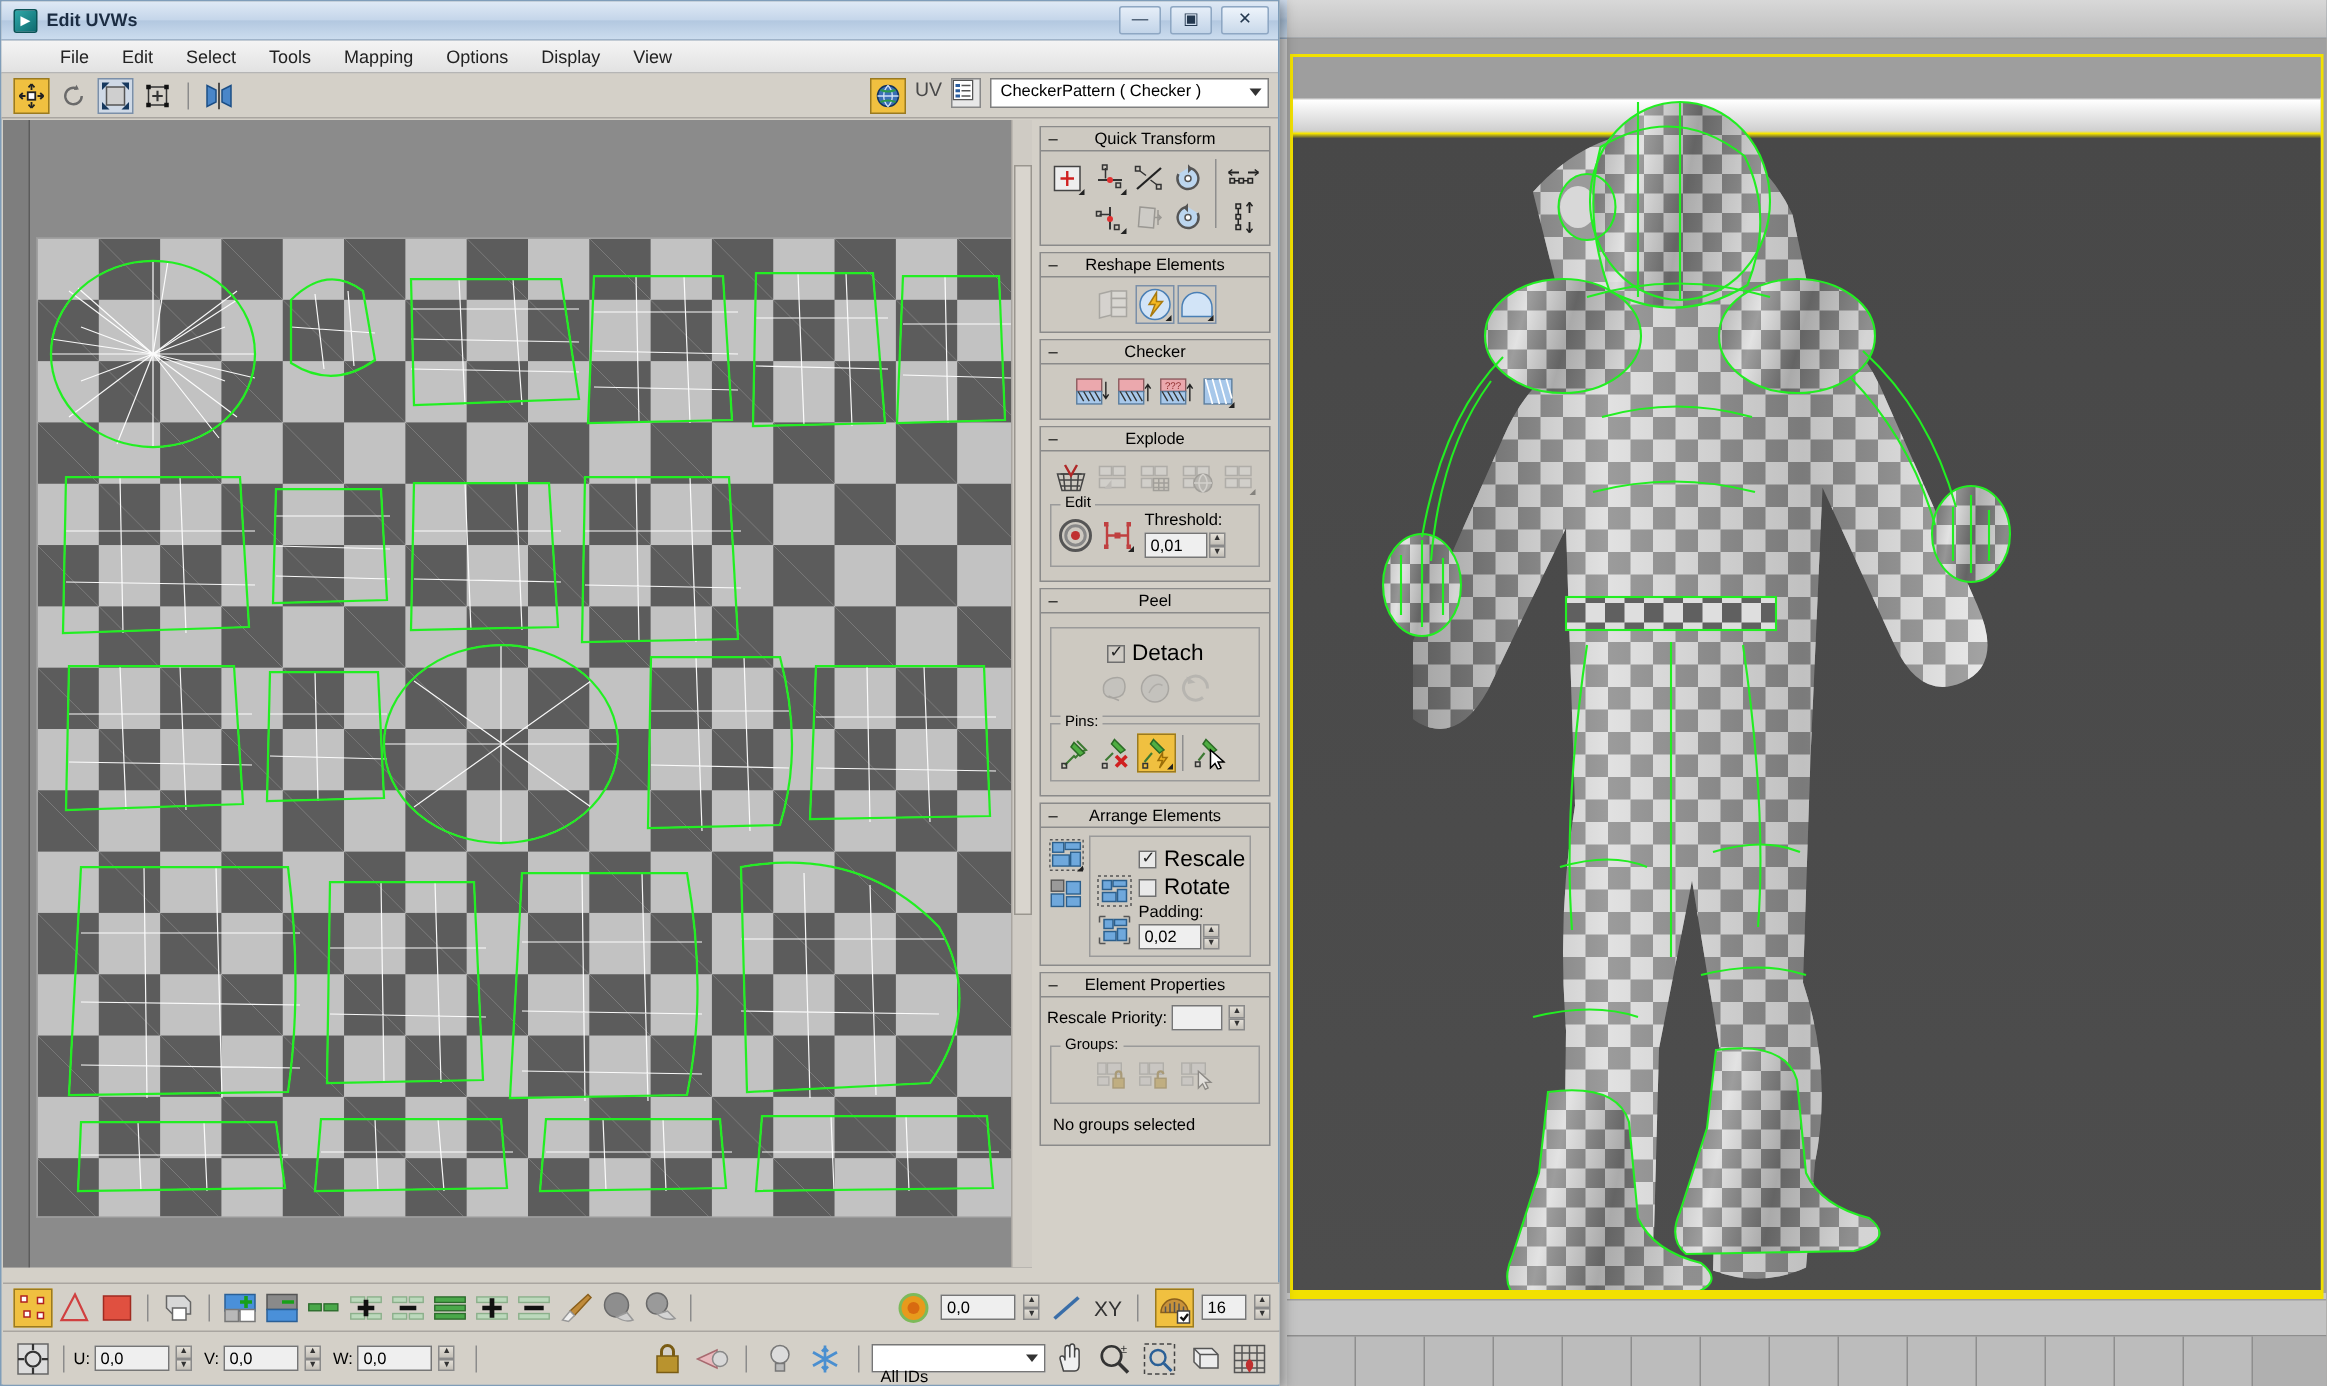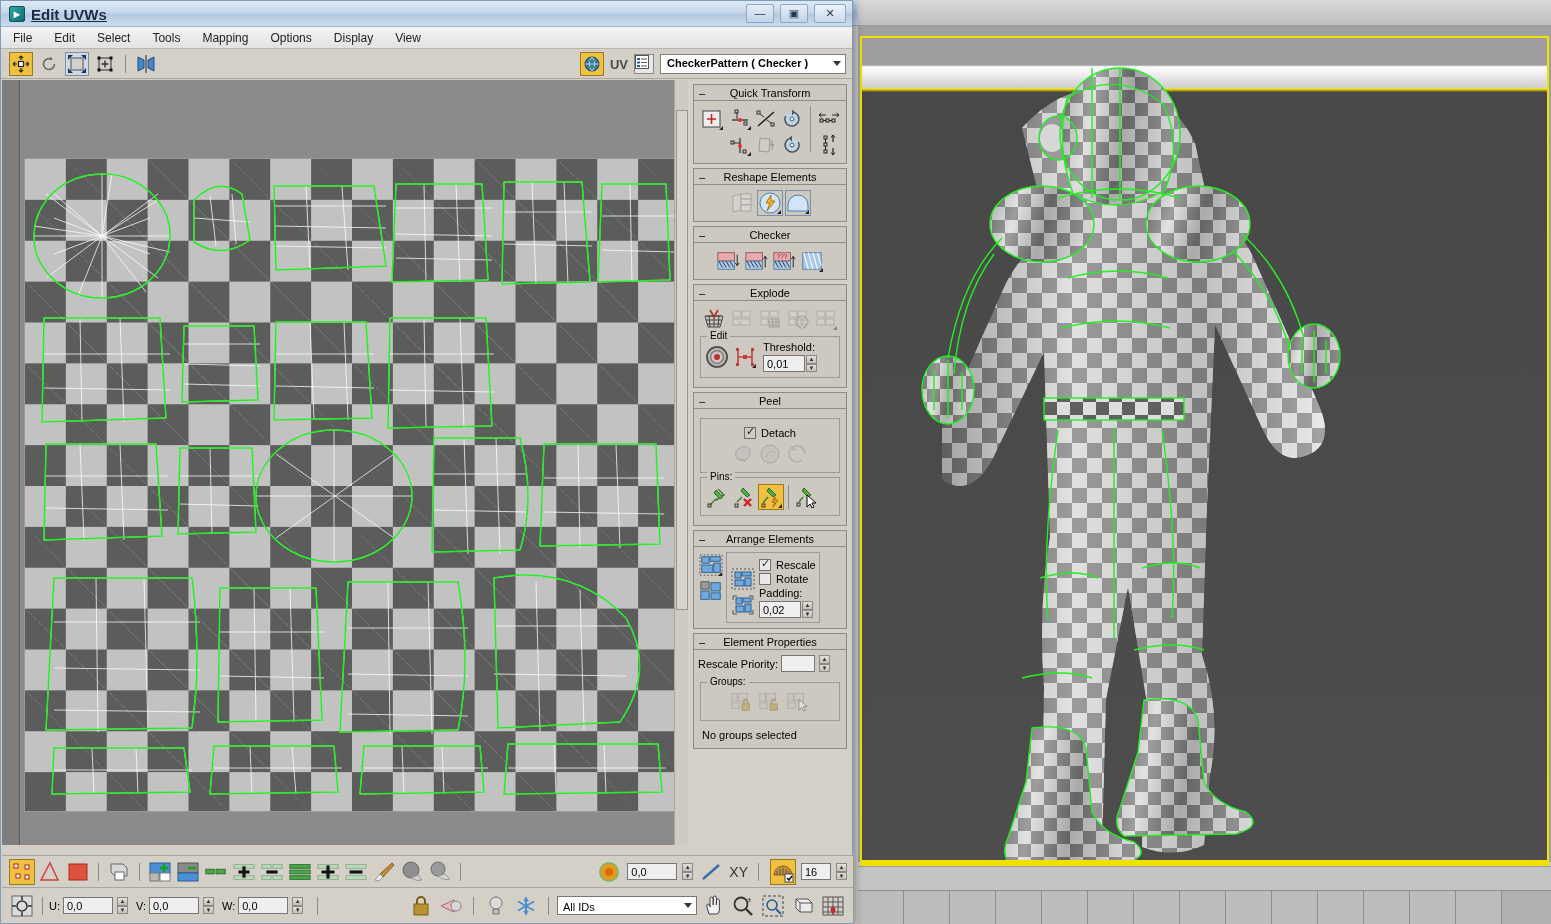--- a/index.html
+++ b/index.html
@@ -67,50 +67,50 @@
     background:linear-gradient(180deg,#dfe9f5 0%,#c5d6ea 48%,#b3c8e0 52%,#cbdcee 100%);
     border-bottom:1px solid #9fb3c9;
   }
   #uvw-title-icon {
     position:absolute; left:8px; top:5px; width:16px; height:16px;
     background:linear-gradient(135deg,#2fa8a8,#0d6b70);
     border:1px solid #0a5255; border-radius:2px;
     color:#fff; font-size:11px; line-height:14px; text-align:center; font-weight:bold;
   }
   #uvw-title-text {
-    position:absolute; left:30px; top:5px; font-size:15px; color:#1b2c42; font-weight:bold;text-decoration:underline;
+    position:absolute; left:30px; top:5px; font-size:12px; color:#1b2c42; font-weight:bold;
   }
   .wbtn {
     position:absolute; top:3px; width:28px; height:19px;
     background:linear-gradient(180deg,#e6eef8,#c2d4e8);
     border:1px solid #8ea7c3; border-radius:2px;
     font-size:11px; color:#24384f; text-align:center; line-height:17px;
   }
   .wbtn.close { background:linear-gradient(180deg,#eef4fb,#c9d9ea); width:32px; }
   #uvw-menubar {
     height:22px; background:linear-gradient(180deg,#f4f4f4,#e2e2e2);
-    border-bottom:1px solid #b5b5b5; display:flex; align-items:center; padding-left:1px;
+    border-bottom:1px solid #b5b5b5; display:flex; align-items:center; padding-left:28px;
   }
   #uvw-menubar .mi {
     font-size:12px; color:#222; padding:2px 11px; cursor:default;
   }
   #uvw-toolbar {
     height:30px; background:#d4d0c8; border-bottom:1px solid #a9a5a0;
     display:flex; align-items:center; padding:0 6px; position:relative;
   }
   .tb-ico {
     width:24px; height:24px; margin:0 2px;
     background:#d4d0c8; border:1px solid transparent;
     display:flex; align-items:center; justify-content:center;
     position:relative;
   }
   .tb-ico.sel { background:#f0c040; border:1px solid #9a7a20; }
   .tb-ico.box { border:1px solid #7b8fa8; background:#cfd9e6; }
   .tb-sep { width:1px; height:18px; background:#8b8b8b; margin:0 6px; }
-  #mat-wrap { position:absolute; right:6px; top:3px; display:flex; align-items:center;font-weight:bold; }
+  #mat-wrap { position:absolute; right:6px; top:3px; display:flex; align-items:flex-start; }
   #mat-globe {
     width:24px; height:24px; background:#f0c040; border:1px solid #9a7a20;
     display:flex; align-items:center; justify-content:center; font-size:15px;
   }
   #uv-label { font-size:13px; color:#4a4a4a; margin:0 6px; }
   #mat-list-ico {
     width:20px; height:20px; background:#e8e8e8; border:1px solid #888;
     margin-right:6px; font-size:10px; line-height:18px; text-align:center;
   }
   #mat-combo {
@@ -171,21 +171,21 @@
   .mico .corner {
     position:absolute; right:1px; bottom:1px; width:0; height:0;
     border-left:4px solid transparent; border-bottom:4px solid #222;
   }
   .vsep { width:1px; height:24px; background:#8e8e8e; margin:0 3px; }
   .grpbox { border:1px solid #9a9a9a; margin:4px 2px; padding:4px 3px 5px 3px; position:relative; }
   .grplab {
     position:absolute; left:6px; top:-7px; background:#cdc9c1;
     font-size:10px; padding:0 3px; color:#000;
   }
-  .ckrow { display:flex; align-items:center; gap:5px; font-size:11px; color:#000; margin:2px 0; }
+  .ckrow { display:flex; align-items:center; gap:5px; font-size:15px; color:#000; margin:2px 0; }
   .ckbox { width:12px; height:12px; background:#e9e9e9; border:1px solid #6f6f6f; position:relative; }
   .ckbox.on::after {
     content:"✓"; position:absolute; left:1px; top:-3px; font-size:11px; color:#222;
   }
   .ckbox.dis { background:#cfcbc4; }
   .numfield {
     height:17px; background:#efefef; border:1px solid #767676;
     font-size:11px; color:#000; padding:1px 3px; display:flex; align-items:center;
   }
   .spin {
@@ -210,22 +210,22 @@
     border:1px solid transparent; position:relative;
   }
   .bico.sel { background:#f0c040; border:1px solid #9a7a20; }
   #bot-statusbar {
     position:absolute; left:1px; bottom:0; width:851px; height:36px;
     background:#d4d0c8; border-top:1px solid #a9a5a0;
     display:flex; align-items:center; padding:0 6px;
   }
   .sfield { display:flex; align-items:center; gap:3px; margin-right:8px; }
   #allids-combo {
-    width:140px; height:19px; background:#fff; border:1px solid #767676;
-    font-size:11px; padding:4px 16px 2px 5px; position:relative;
+    width:116px; height:19px; background:#fff; border:1px solid #767676;
+    font-size:11px; padding:15px 16px 2px 5px; position:relative;
   }
   #allids-combo .arr {
     position:absolute; right:4px; top:6px;
     border-left:4px solid transparent; border-right:4px solid transparent;
     border-top:5px solid #333;
   }
   svg { display:block; }
 </style>
 </head>
 <body>

